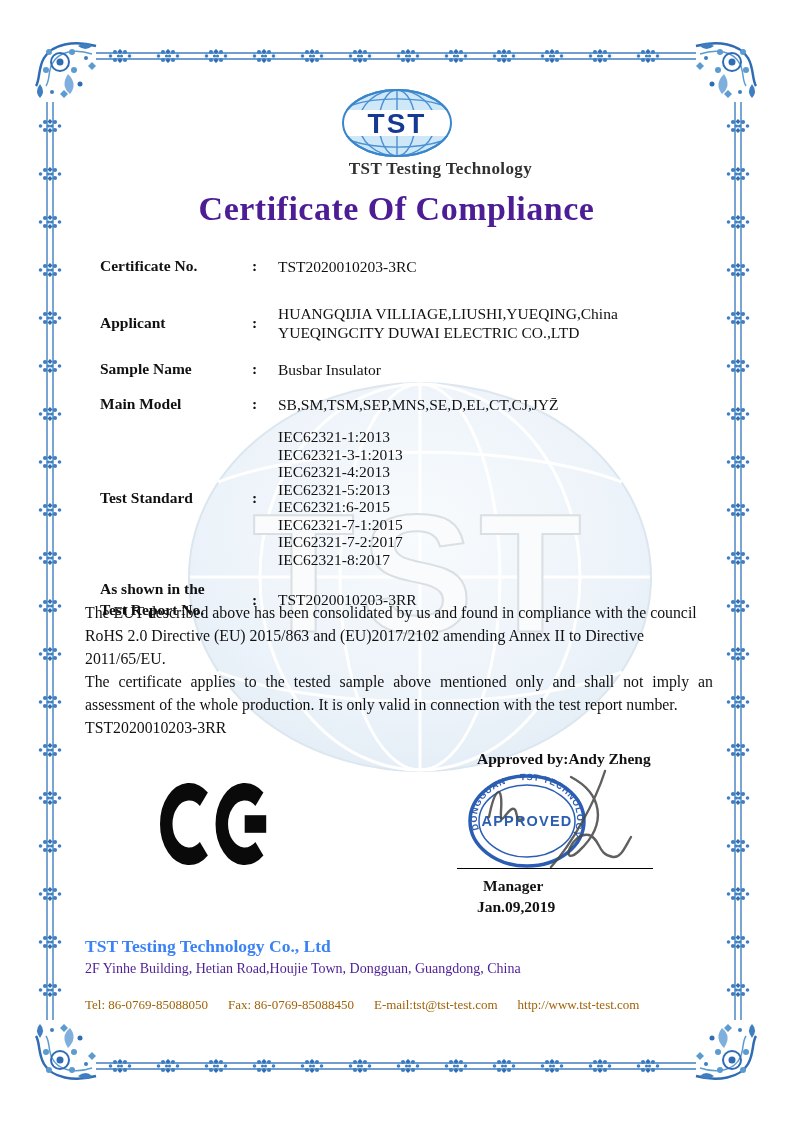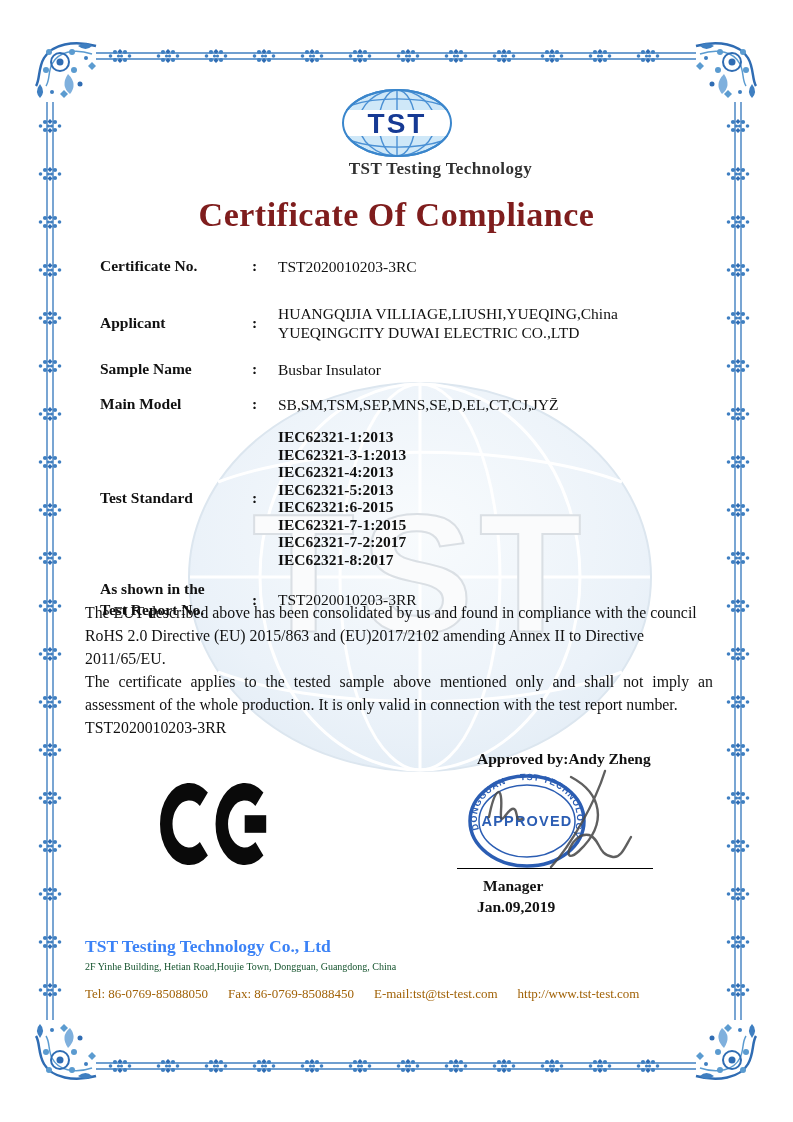--- a/index.html
+++ b/index.html
@@ -22,54 +22,54 @@
   
   .content{position:absolute;left:0;top:0;width:793px;height:1122px;z-index:2;}
 
   .logo-block{position:absolute;left:0;top:88px;width:793px;text-align:center;}
   .logo-block svg{margin:0 auto;}
   .logo-subtitle{
     position:absolute;left:0;top:159px;width:793px;text-align:center;
     font-weight:bold;font-size:17px;color:#303030;letter-spacing:.4px;padding-left:44px;
   }
   .page-title{
-    position:absolute;left:0;top:196px;width:793px;text-align:center;
-    font-weight:bold;font-size:34px;color:#7f1d1d;letter-spacing:.5px;
+    position:absolute;left:0;top:190px;width:793px;text-align:center;
+    font-weight:bold;font-size:34px;color:#4c1d95;letter-spacing:.5px;
   }
 
   .fields{position:absolute;left:100px;top:256px;right:80px;font-size:15.5px;}
   .field-row{display:flex;align-items:center;}
   .f-label{width:152px;font-weight:bold;line-height:1.3;flex:none;}
   .f-colon{width:26px;font-weight:bold;flex:none;}
   .f-value{flex:1;line-height:19px;}
   .f-value .vline{line-height:19px;}
   .row-cert{margin-bottom:28px;}
   .row-applicant{margin-bottom:17px;}
   .row-sample{margin-bottom:15px;}
   .row-model{margin-bottom:14px;}
   .row-standard{margin-bottom:11px;}
-  .row-standard .vline{line-height:17.5px;font-weight:bold;}
+  .row-standard .vline{line-height:17.5px;}
   .row-report{margin-bottom:0;}
 
   .statement{position:absolute;left:85px;top:601px;right:80px;font-size:15.8px;line-height:23px;}
   .statement p{margin:0;}
   .statement .justify{text-align:justify;}
 
   .ce-block{position:absolute;left:160px;top:780px;}
 
   .approval-block{position:absolute;left:455px;top:750px;width:235px;height:180px;}
   .approved-by{position:absolute;left:22px;top:0;font-weight:bold;font-size:15.5px;white-space:nowrap;}
   .stamp-wrap{position:absolute;left:0;top:17px;}
   .sig-line{position:absolute;left:2px;top:118px;width:196px;border-top:1.8px solid #000;}
   .role{position:absolute;left:28px;top:127px;font-weight:bold;font-size:15.5px;}
   .adate{position:absolute;left:22px;top:148px;font-weight:bold;font-size:15.5px;}
 
   .footer{position:absolute;left:85px;top:936px;right:55px;}
   .f-company{font-weight:bold;font-size:17.5px;color:#3b82f6;margin-bottom:4px;}
-  .f-address{font-size:10px;color:#14532d;margin-bottom:14px;}
+  .f-address{font-size:14px;color:#4c1d95;margin-bottom:20px;}
   .f-contact{font-size:13px;color:#a16207;}
   .f-contact span{margin-right:20px;}
   .f-contact span:last-child{margin-right:0;}
 </style>
 </head>
 <body>
 
 <div class="page">
 
   <svg class="watermark" width="470" height="395" viewBox="0 0 470 395">

